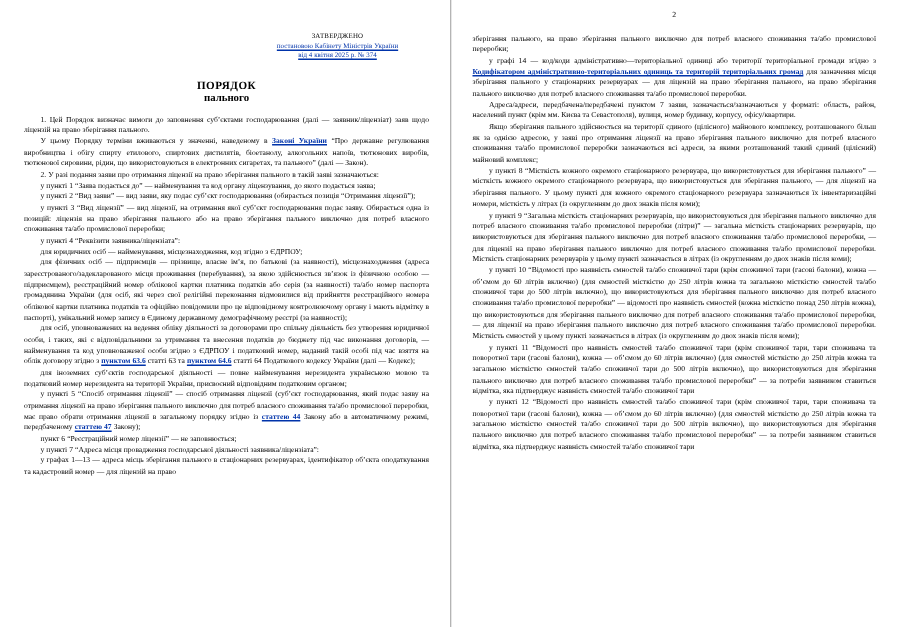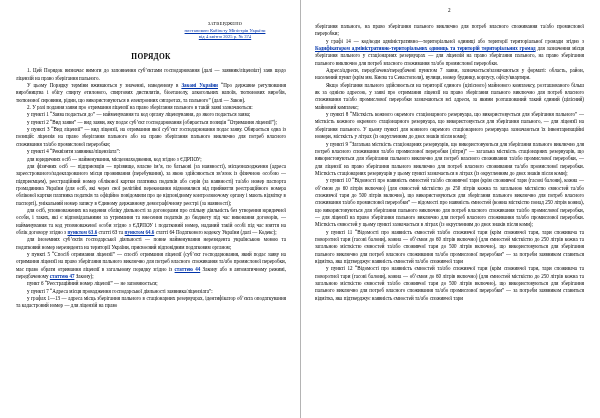--- a/index.html
+++ b/index.html
@@ -116,20 +116,21 @@
 
     <div class="page-number">&nbsp;</div>
 
     <div class="approval-block">
       <div class="a-line1">ЗАТВЕРДЖЕНО</div>
       <div class="a-line2">постановою Кабінету Міністрів України</div>
       <div class="a-line3">від 4 квітня 2025 р. № 374</div>
     </div>
 
     <div class="doc-title">ПОРЯДОК</div>
+    <div class="doc-subtitle2">пального</div>
 
     <div style="margin-top:4px;">
 
       <p class="body-text first-para">
         <span>1. Цей Порядок визначає вимоги до заповнення суб’єктами господарювання (далі — заявник/ліцензіат) заяв щодо ліцензій на право зберігання пального.</span>
       </p>
 
       <p class="body-text">
         У цьому Порядку терміни вживаються у значенні, наведеному в <span class="lnk">Законі України</span> “Про державне регулювання виробництва і обігу спирту етилового, спиртових дистилятів, біоетанолу, алкогольних напоїв, тютюнових виробів, тютюнової сировини, рідин, що використовуються в електронних сигаретах, та пального” (далі — Закон).
       </p>

